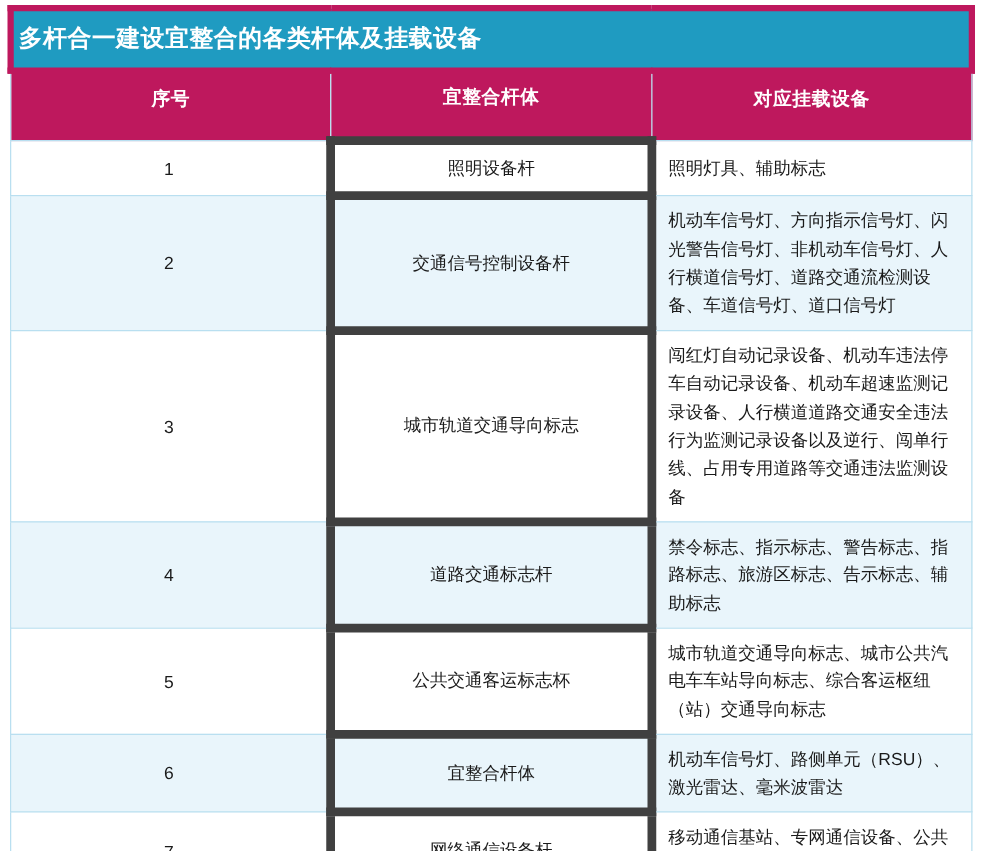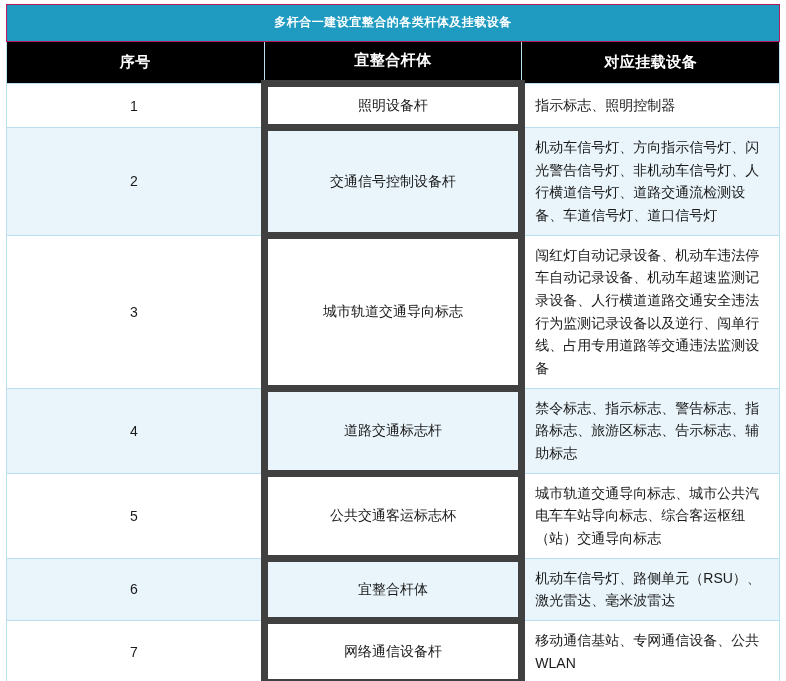--- a/index.html
+++ b/index.html
@@ -20,35 +20,35 @@
   }
   table.main {
     width: 774px;
     border-collapse: collapse;
     table-layout: fixed;
   }
   
   .title-row td {
     background: #1f9bc1;
     color: #ffffff;
-    font-size: 12px;
+    font-size: 19px;
     font-weight: bold;
-    text-align: center;
+    text-align: left;
     padding: 9px 4px 10px 4px;
-    border: 1px solid #be185d;
+    border: 5px solid #be185d;
     letter-spacing: 0.5px;
   }
   
   .head-row td {
-    background: #000000;
+    background: #be185d;
     color: #ffffff;
     font-size: 15px;
     font-weight: bold;
     text-align: center;
-    padding: 9px 4px 10px 4px;
+    padding: 9px 4px 22px 4px;
     border: 1px solid #b9dff0;
     letter-spacing: 0.5px;
   }
   
   td.idx {
     width: 82px;
     text-align: center;
     font-size: 14px;
     color: #1a1a1a;
     padding: 8px 4px;
@@ -89,21 +89,21 @@
       </tr>
       <tr class="head-row">
         <td>序号</td>
         <td>宜整合杆体</td>
         <td>对应挂载设备</td>
       </tr>
 
       <tr class="odd">
         <td class="idx">1</td>
         <td class="pole">照明设备杆</td>
-        <td class="equip">指示标志、照明控制器</td>
+        <td class="equip">照明灯具、辅助标志</td>
       </tr>
       <tr class="even">
         <td class="idx">2</td>
         <td class="pole">交通信号控制设备杆</td>
         <td class="equip">机动车信号灯、方向指示信号灯、闪光警告信号灯、非机动车信号灯、人行横道信号灯、道路交通流检测设备、车道信号灯、道口信号灯</td>
       </tr>
       <tr class="odd">
         <td class="idx">3</td>
         <td class="pole">城市轨道交通导向标志</td>
         <td class="equip">闯红灯自动记录设备、机动车违法停车自动记录设备、机动车超速监测记录设备、人行横道道路交通安全违法行为监测记录设备以及逆行、闯单行线、占用专用道路等交通违法监测设备</td>

